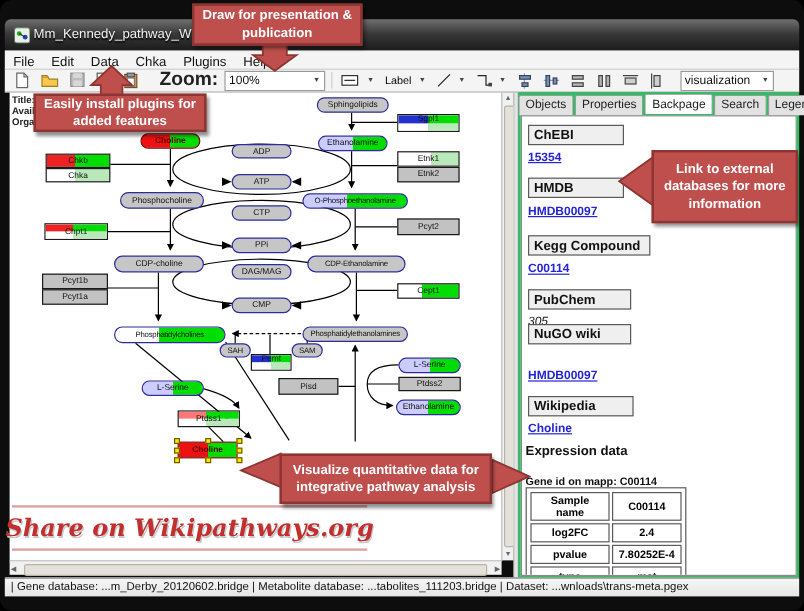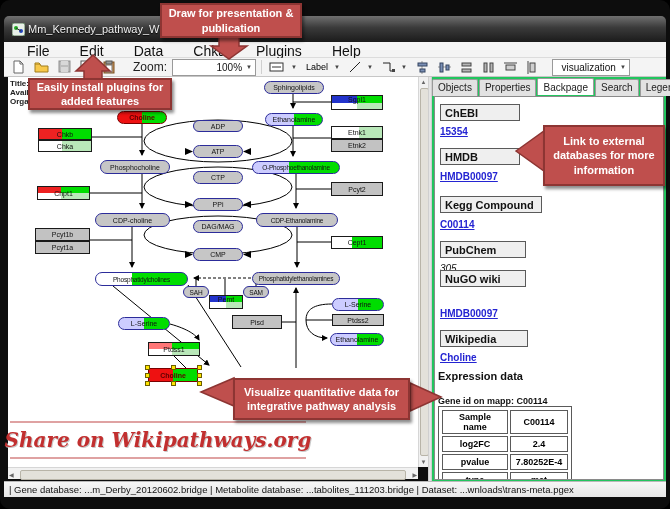--- a/index.html
+++ b/index.html
@@ -4,27 +4,27 @@
 <style>
   html,body{margin:0;padding:0;background:#000;}
   .frame{position:relative;width:670px;height:509px;background:#0d0d0d;border-radius:10px;overflow:hidden;
          font-family:"Liberation Sans",sans-serif;-webkit-font-smoothing:antialiased;}
   .abs{position:absolute;}
   
   .titlebar{left:4px;top:16px;width:662px;height:26px;border-radius:5px 5px 0 0;
             background:linear-gradient(#707070,#3a3a3a 45%,#1b1b1b);display:flex;align-items:center;}
   .title-text{color:#f0f0f0;font-size:11px;margin-left:8px;text-shadow:0 1px 1px #000;white-space:nowrap;}
   .menubar{left:4px;top:42px;width:662px;height:15px;background:#f4f4f4;border-bottom:1px solid #dcdcdc;}
-  .menu-item{display:inline-block;font-size:14px;color:#111;padding:0 7px;line-height:15px;margin-left:16px;}
+  .menu-item{display:inline-block;font-size:11px;color:#111;padding:0 7px;line-height:15px;}
   .toolbar{left:4px;top:58px;width:662px;height:19px;background:#f4f4f4;border-bottom:1px solid #c6c6c6;
            display:flex;align-items:center;padding-left:6px;box-sizing:border-box;gap:5px;}
   .tbtn{height:16px;display:flex;align-items:center;gap:2px;padding:0 2px;}
-  .tb-label{font-size:12px;font-weight:normal;color:#222;margin-left:10px;}
+  .tb-label{font-size:16px;font-weight:bold;color:#222;margin-left:10px;}
   .combo{background:#fff;border:1px solid #9a9a9a;height:15px;display:flex;align-items:center;
-         font-size:10px;color:#111;padding:0 3px;justify-content:flex-end;}
+         font-size:10px;color:#111;padding:0 3px;justify-content:space-between;}
   .caret{font-size:6px;color:#444;margin-left:4px;}
   .tsep{width:1px;height:14px;background:#cfcfcf;}
   
   .canvas{left:8px;top:77px;width:410px;height:390px;background:#fff;overflow:hidden;}
   .annot{font-size:8px;font-weight:bold;color:#222;line-height:9px;white-space:nowrap;}
   .vscroll{left:418px;top:77px;width:10px;height:390px;background:#f1f1f1;border-left:1px solid #d6d6d6;box-sizing:border-box;}
   .hscroll{left:8px;top:467px;width:410px;height:12px;background:#f1f1f1;border-top:1px solid #d6d6d6;box-sizing:border-box;}
   .sb-thumb{background:#e3e1da;border:1px solid #b8b4a8;border-radius:2px;}
   .sb-arrow{font-size:6px;color:#666;line-height:10px;text-align:center;}
   .splitter{left:428px;top:77px;width:4px;height:404px;background:#e4e4e4;border-left:1px solid #cfcfcf;border-right:1px solid #cfcfcf;box-sizing:border-box;}

